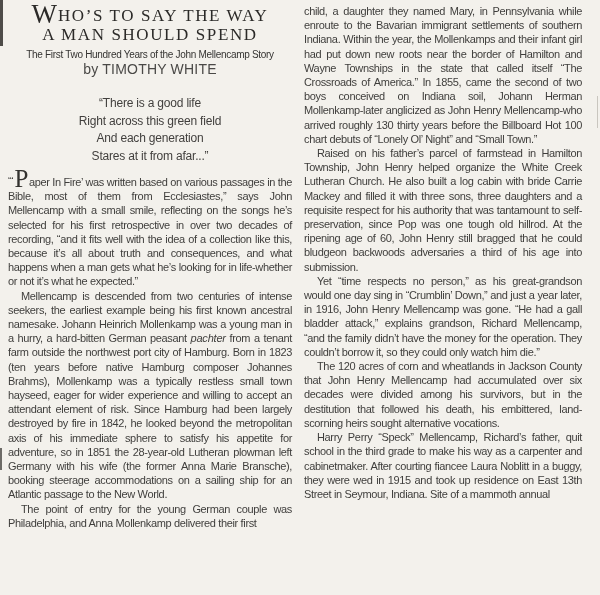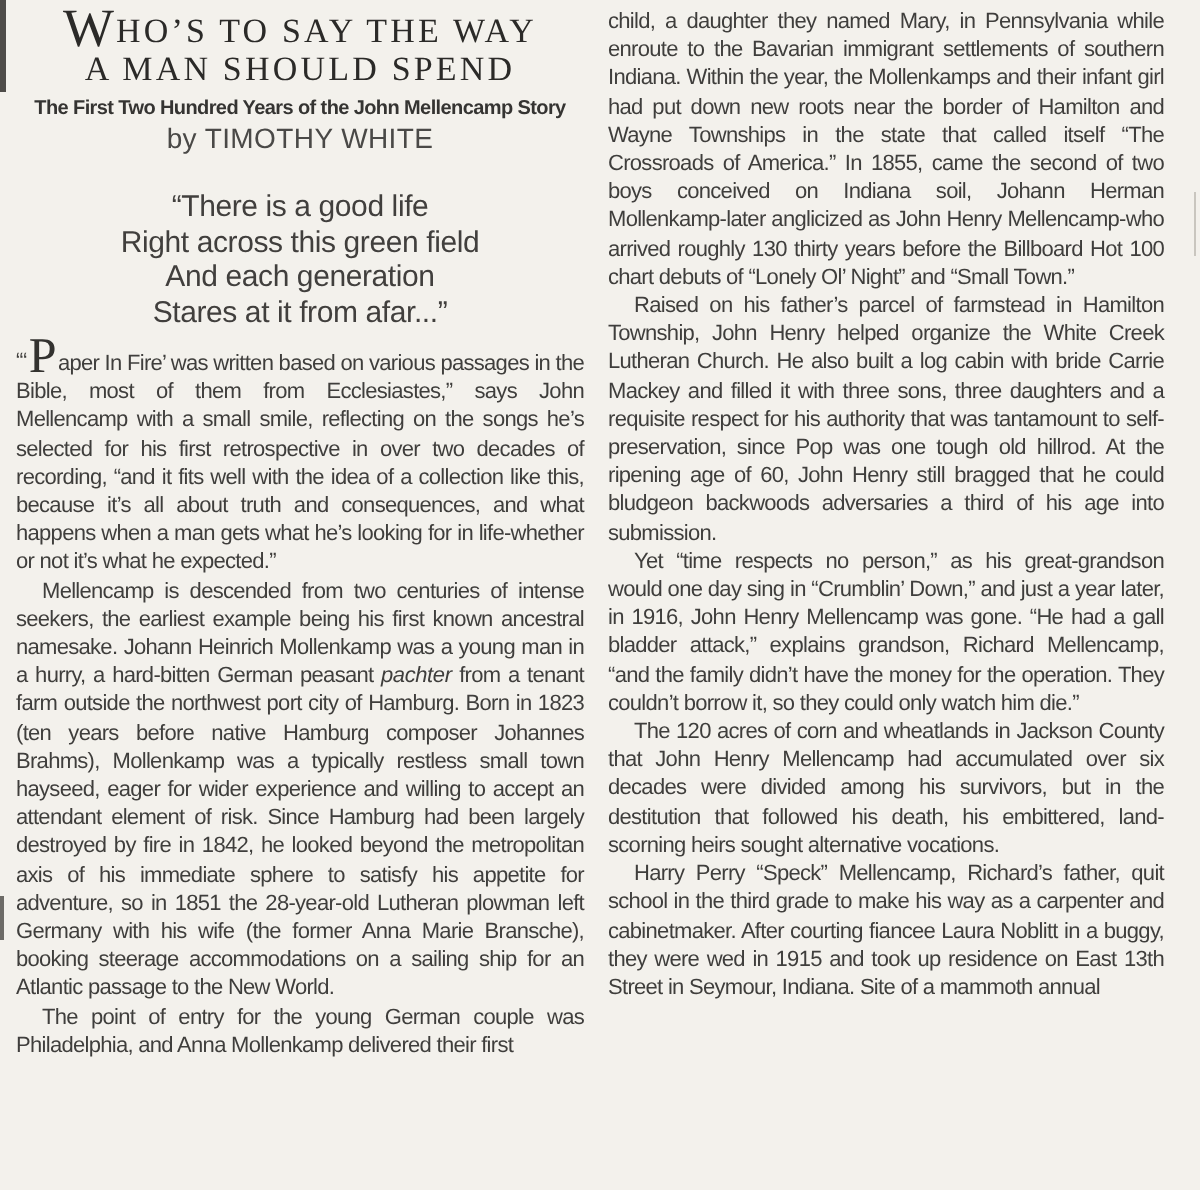--- a/index.html
+++ b/index.html
@@ -28,28 +28,28 @@
     font-family:"Liberation Serif", serif;
     font-size:17px; letter-spacing:1.6px;
     line-height:19px; white-space:nowrap;
   }
   .title-initial {
     font-size:27px; line-height:17px; letter-spacing:1px;
     vertical-align:-2px;
   }
   .subtitle {
     margin-top:4px;
-    font-weight:bold; font-size:10px; letter-spacing:-0.3px;
+    font-weight:normal; font-size:10px; letter-spacing:-0.3px;
     line-height:13px; white-space:nowrap; color:#353432;
   }
   .byline { margin-top:0; font-size:14px; letter-spacing:0.2px; color:#4a4947; }
 
   
   .epigraph { margin-top:18px; text-align:center; }
-  .epigraph-line { font-size:15px; line-height:17.5px; letter-spacing:-0.2px; color:#413f3d; }
+  .epigraph-line { font-size:12px; line-height:17.5px; letter-spacing:-0.2px; color:#413f3d; }
   .epigraph-attribution {
     margin-top:2px;
     font-family:"Liberation Serif", serif;
     font-size:8.5px; letter-spacing:0.9px;
     white-space:nowrap; color:#39383
 6;
   }
 
   
   .body-text { margin-top:10px; }

